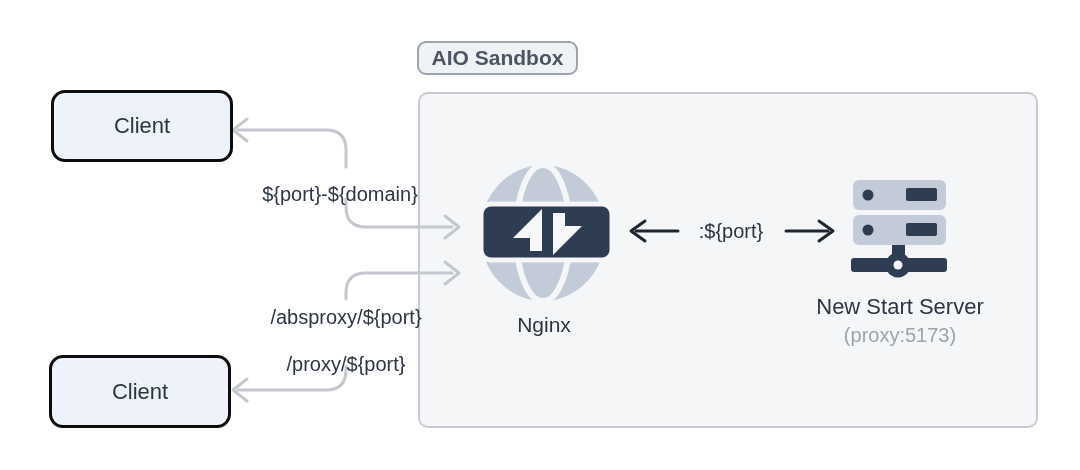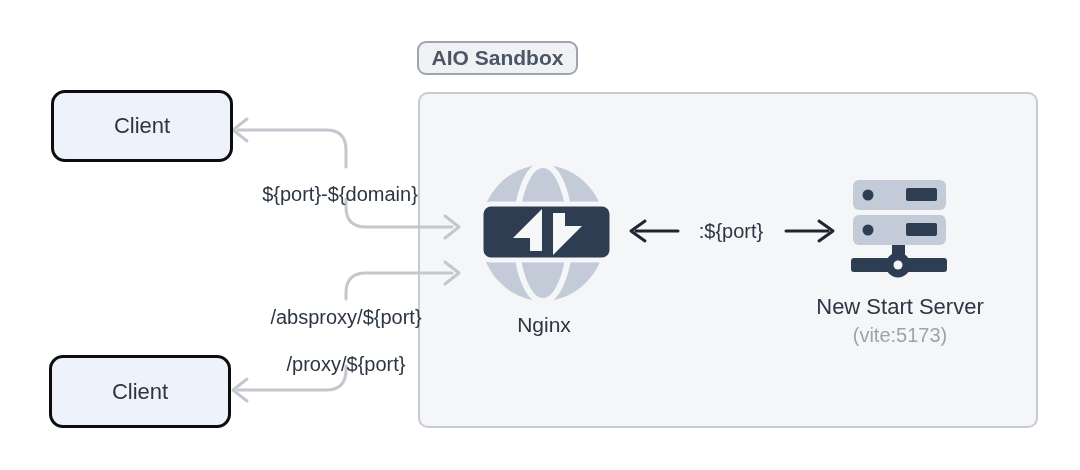--- a/index.html
+++ b/index.html
@@ -97,15 +97,15 @@
 
   <div class="client top">Client</div>
   <div class="client bottom">Client</div>
 
   <div class="lbl subdomain">${port}-${domain}</div>
   <div class="lbl absproxy">/absproxy/${port}</div>
   <div class="lbl proxy">/proxy/${port}</div>
   <div class="lbl nginx">Nginx</div>
   <div class="lbl port">:${port}</div>
   <div class="lbl server">New Start Server</div>
-  <div class="lbl vite">(vite:5173)</div>
+  <div class="lbl vite">(proxy:5173)</div>
 
 </div>
 
 </body></html>

